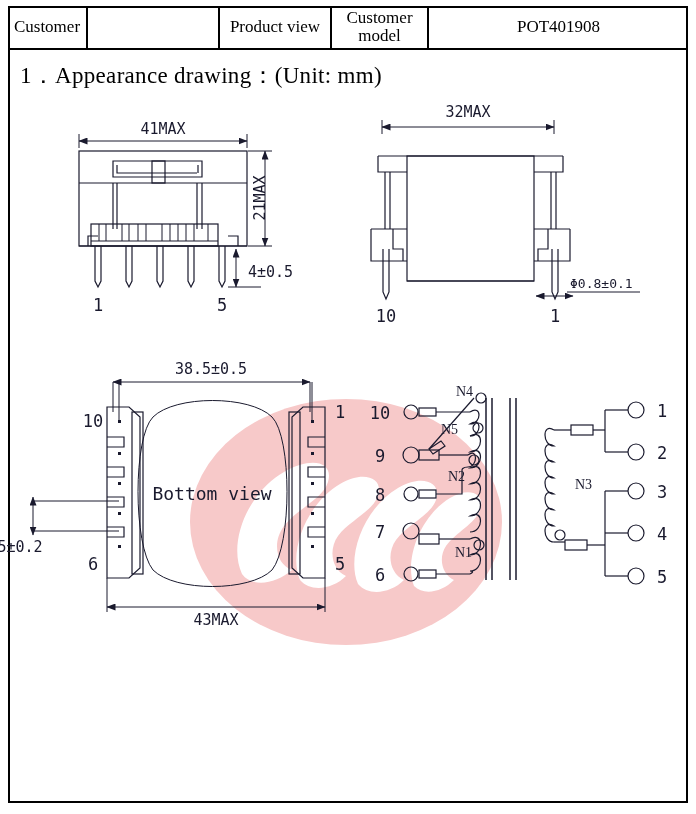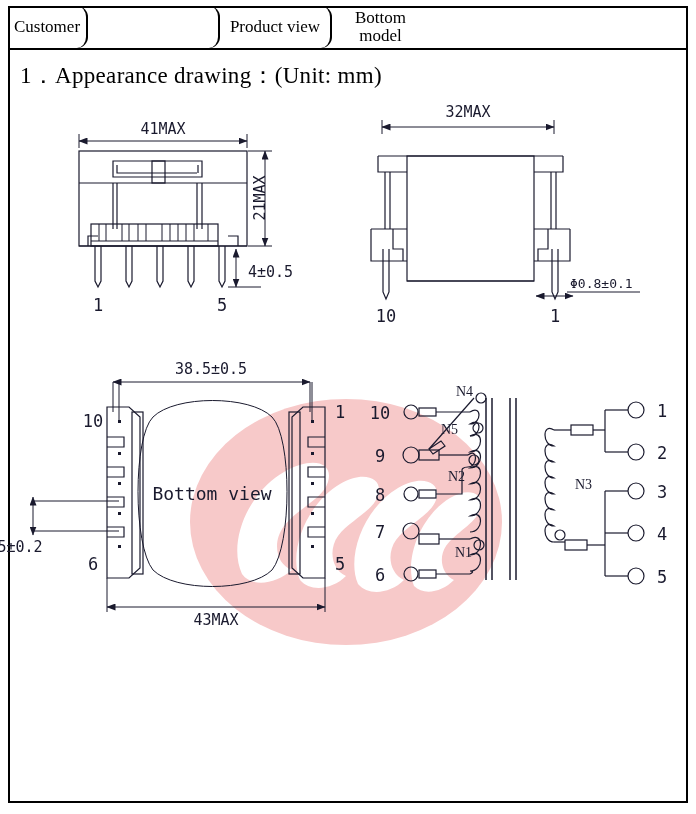--- a/index.html
+++ b/index.html
@@ -34,21 +34,20 @@
   #header-table .cell {
     display: flex;
     align-items: center;
     justify-content: center;
     border-right: 2px solid #000;
     font-size: 17px;
     color: #000;
     text-align: center;
     line-height: 1.05;
     padding: 0 3px;
-    border-radius: 11px;
   }
   #header-table .cell:last-child { border-right: none; }
   .hc-customer { width: 80px; }
   .hc-custval   { width: 132px; }
   .hc-pclabel   { width: 112px; }
   .hc-pcval     { width: 130px; font-size: 19px; }
   .hc-pmlabel   { width: 97px; }
   .hc-pmval     { flex: 1; font-size: 19px; }
 
   
@@ -118,21 +117,22 @@
 <body>
 
 <div id="page">
 
   <div id="frame"></div>
 
   <div id="header-table">
     <div class="cell hc-customer">Customer</div>
     <div class="cell hc-custval"></div>
     <div class="cell hc-pclabel">Product view</div>
-    <div class="cell hc-pmlabel">Bottom model</div>
+    <div class="cell hc-pmlabel">Customer model</div>
+    <div class="cell hc-pmval">POT401908</div>
   </div>
 
   <div id="title-1">1．Appearance drawing：(Unit: mm)</div>
 
   <svg id="watermark" viewBox="0 0 316 248">
     <ellipse cx="158" cy="124" rx="156" ry="123" fill="#f7c9c9"></ellipse>
     <g fill="#ffffff">
       <path d="M54 176 C 40 146, 58 96, 96 74 C 124 58, 146 64, 140 84
                C 135 101, 110 110, 96 128 C 84 144, 88 166, 104 172
                C 88 186, 64 190, 54 176 Z"></path>

